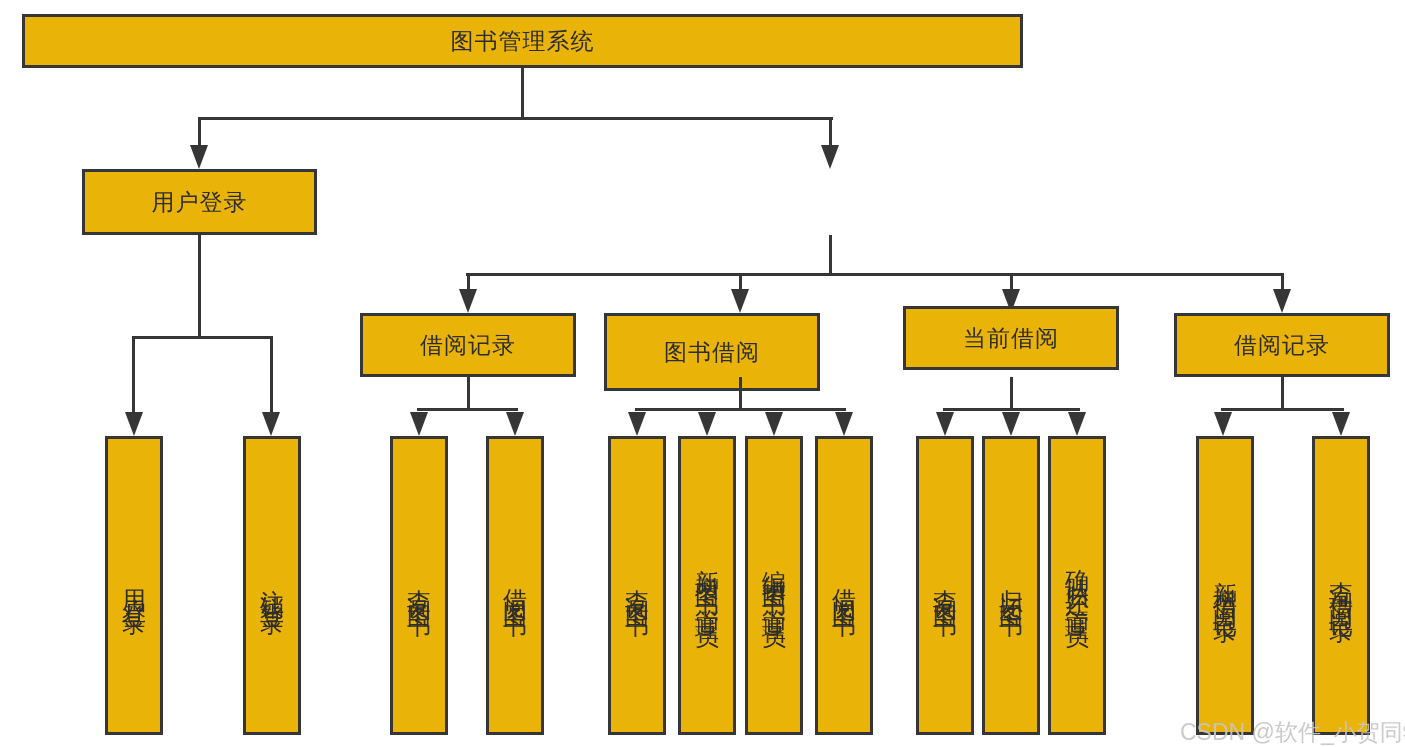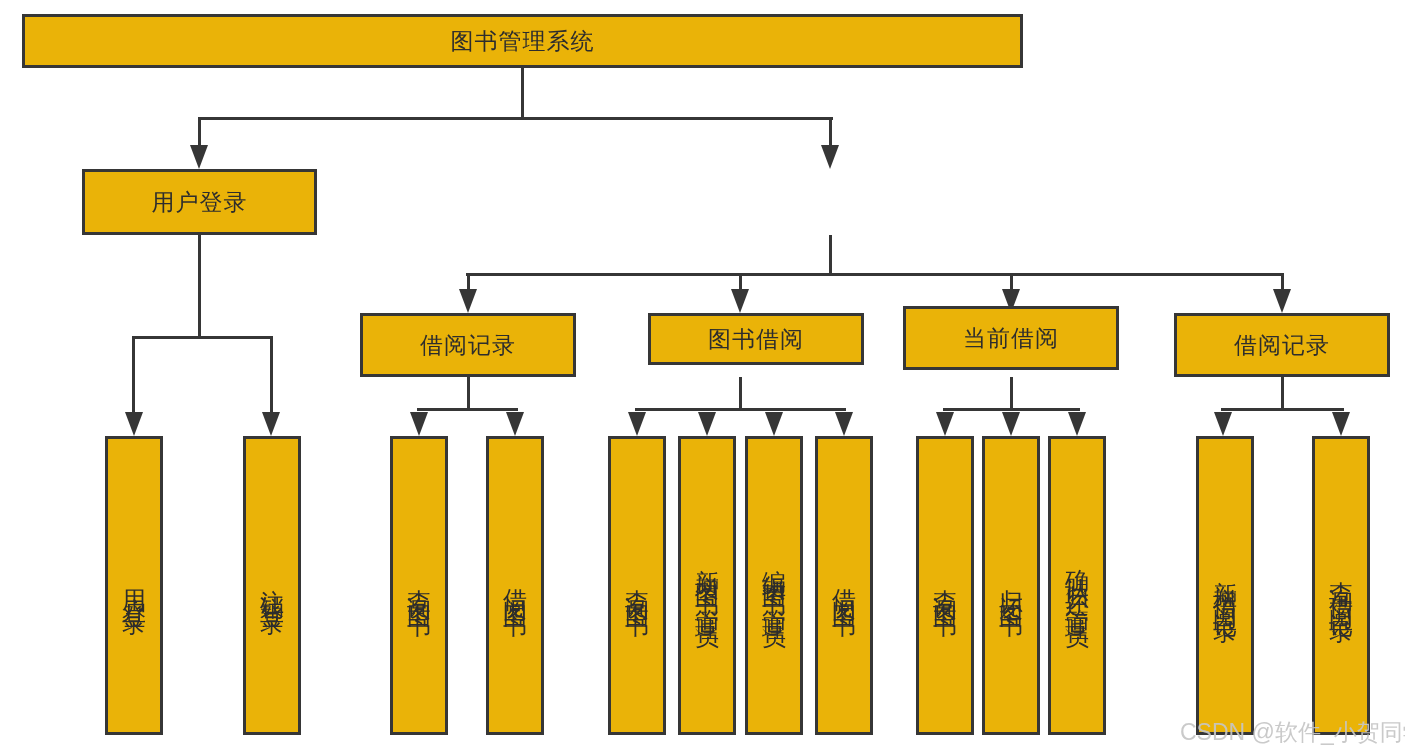--- a/index.html
+++ b/index.html
@@ -84,21 +84,21 @@
   <div class="vline" style="left:467px;top:273px;height:17px;"></div>
   <div class="arrow" style="left:459px;top:289px;"></div>
   <div class="vline" style="left:739px;top:273px;height:17px;"></div>
   <div class="arrow" style="left:731px;top:289px;"></div>
   <div class="vline" style="left:1010px;top:273px;height:17px;"></div>
   <div class="arrow" style="left:1002px;top:289px;"></div>
   <div class="vline" style="left:1281px;top:273px;height:17px;"></div>
   <div class="arrow" style="left:1273px;top:289px;"></div>
 
   <div class="box" style="left:360px;top:313px;width:216px;height:64px;">借阅记录</div>
-  <div class="box" style="left:648px;top:313px;width:216px;height:52px;">图书借阅</div>
+  <div class="box" style="left:604px;top:313px;width:216px;height:78px;">图书借阅</div>
   <div class="box" style="left:903px;top:306px;width:216px;height:64px;">当前借阅</div>
   <div class="box" style="left:1174px;top:313px;width:216px;height:64px;">借阅记录</div>
 
   <div class="vline" style="left:467px;top:377px;height:34px;"></div>
   <div class="hline" style="left:417px;top:408px;width:101px;"></div>
   <div class="arrow" style="left:410px;top:412px;"></div>
   <div class="arrow" style="left:506px;top:412px;"></div>
 
   <div class="vline" style="left:739px;top:377px;height:34px;"></div>
   <div class="hline" style="left:635px;top:408px;width:211px;"></div>

